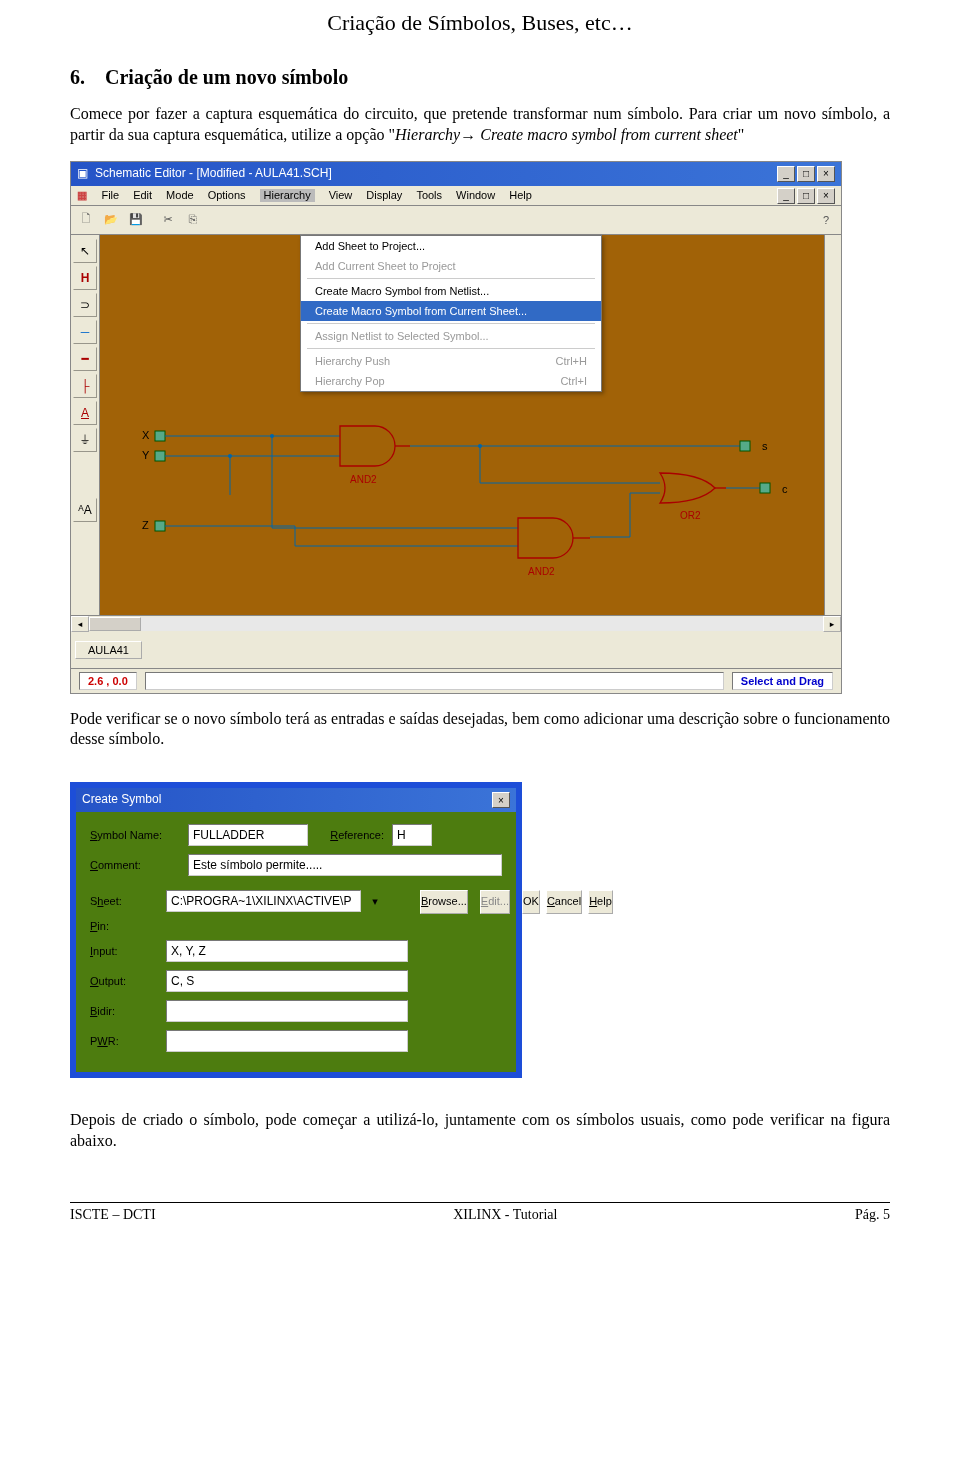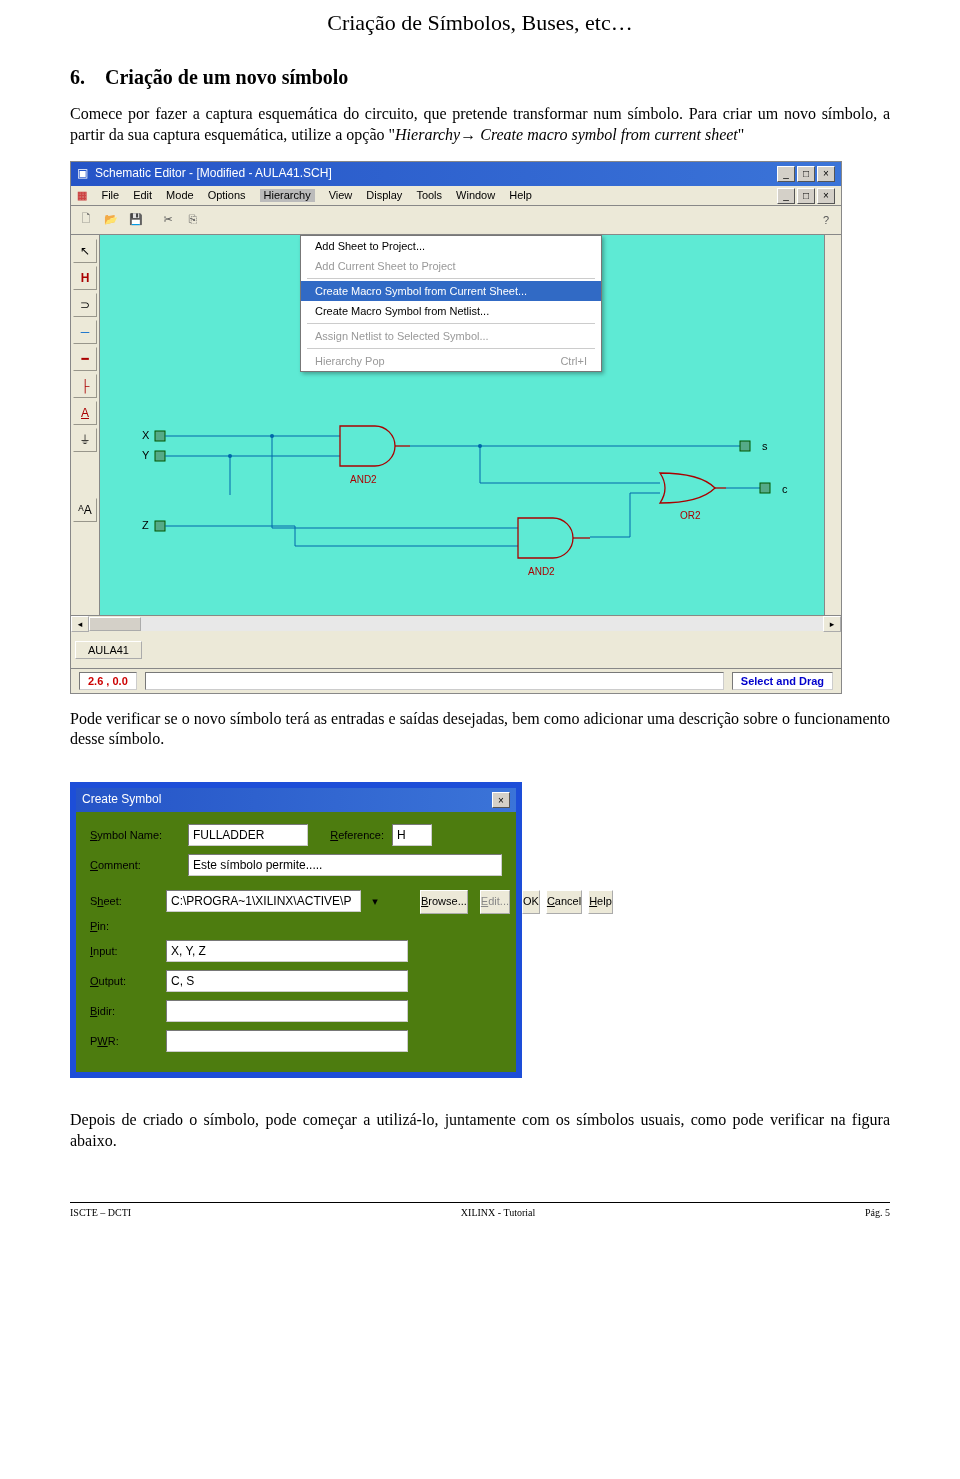--- a/index.html
+++ b/index.html
@@ -14,21 +14,21 @@
 .winbtn{width:16px;height:14px;background:#d4d0c8;border:1px solid #fff;border-right-color:#555;border-bottom-color:#555;font-size:10px;display:flex;align-items:center;justify-content:center;color:#000}
 .menubar{background:#ece9d8;padding:3px 6px;display:flex;gap:14px;border-bottom:1px solid #888}
 .menubar span{cursor:pointer}
 .menubar span.active{background:#bbb;padding:0 4px}
 .toolbar{background:#ece9d8;padding:3px 4px;display:flex;gap:3px;border-bottom:1px solid #888;align-items:center}
 .tbtn{width:20px;height:20px;background:#ece9d8;border:1px solid #ece9d8;display:flex;align-items:center;justify-content:center;font-size:11px;color:#555}
 .tbtn.sep{width:4px;background:transparent;border:none}
 .editor{display:flex;background:#d4d0c8;height:380px;position:relative}
 .lefttools{width:28px;background:#ece9d8;border-right:1px solid #888;display:flex;flex-direction:column;align-items:center;padding-top:4px;gap:3px}
 .ltbtn{width:22px;height:22px;border:1px outset #ece9d8;display:flex;align-items:center;justify-content:center;font-size:12px}
-.canvas{flex:1;background:#5eead4;position:relative}
+.canvas{flex:1;background:#a16207;position:relative}
 .dropdown{position:absolute;top:0;left:200px;width:300px;background:#fff;border:1px solid #777;box-shadow:2px 2px 4px rgba(0,0,0,0.3);z-index:10}
 .dd-item{padding:4px 14px;color:#000}
 .dd-item.disabled{color:#999}
 .dd-item.highlighted{background:#316ac5;color:#fff}
 .dd-sep{height:1px;background:#ccc;margin:2px 6px}
 .dd-item .shortcut{float:right;color:inherit}
 .dd-item.disabled .shortcut{color:#999}
 .gate-label{font-family:sans-serif;font-size:10px;fill:#a00}
 .statusrow{background:#ece9d8;border-top:1px solid #888;padding:3px 8px;display:flex;gap:8px;font-size:11px}
 .sheet-tab{background:#ece9d8;border:1px outset #fff;padding:2px 12px;font-size:11px;display:inline-block}
@@ -45,21 +45,21 @@
 .dlg-row{display:flex;align-items:center;margin-bottom:8px;gap:8px}
 .dlg-label{width:90px}
 .dlg-label-short{width:68px}
 .dlg-input{flex:1;background:#fff;border:1px inset #ccc;padding:2px 4px;font-family:Tahoma,sans-serif;font-size:12px;height:16px}
 .dlg-btn{width:72px;height:22px;background:#ece9d8;border:1px outset #fff;font-family:Tahoma,sans-serif;font-size:11px;text-align:center;line-height:20px}
 .dlg-btn.disabled{color:#888}
 .dlg-btn u{text-decoration:underline}
 .dlg-btncol{width:82px;display:flex;flex-direction:row;gap:6px;margin-left:12px}
 .dlg-fields{flex:1}
 .top-right{position:absolute;right:6px;top:2px;display:flex;gap:2px}
-.footer{margin-top:50px;border-top:1px solid #000;padding-top:4px;display:flex;justify-content:space-between;font-size:10px;margin-bottom:30px}
+.footer{margin-top:50px;border-top:1px solid #000;padding-top:4px;display:flex;justify-content:space-between;font-size:14px;margin-bottom:30px}
 .scrollbar-right{position:absolute;right:0;top:0;bottom:0;width:16px;background:#ece9d8;border-left:1px solid #888}
 </style>
 </head>
 <body>
 
 <div class="page">
 
 <h1 class="header">Criação de Símbolos, Buses, etc…</h1>
 
 <h2 class="section-title">
@@ -120,25 +120,26 @@
       <div class="ltbtn" style="color:#a00;text-decoration:underline">A</div>
       <div class="ltbtn">⏚</div>
       <div style="height:40px"></div>
       <div class="ltbtn">ᴬA</div>
     </div>
     <div class="canvas">
       <div class="dropdown">
         <div class="dd-item">Add Sheet to Project...</div>
         <div class="dd-item disabled">Add Current Sheet to Project</div>
         <div class="dd-sep"></div>
+        <div class="dd-item">Create Macro Symbol from Netlist...</div>
         <div class="dd-item highlighted">Create Macro Symbol from Current Sheet...</div>
-        <div class="dd-item">Create Macro Symbol from Netlist...</div>
         <div class="dd-sep"></div>
         <div class="dd-item disabled">Assign Netlist to Selected Symbol...</div>
         <div class="dd-sep"></div>
+        <div class="dd-item disabled"><span>Hierarchy Push</span><span class="shortcut">Ctrl+H</span></div>
         <div class="dd-item disabled"><span>Hierarchy Pop</span><span class="shortcut">Ctrl+I</span></div>
       </div>
 
       <svg width="100%" height="100%" style="position:absolute;top:0;left:0">
 
         <g font-family="sans-serif" font-size="11">
           <text x="42" y="204" fill="#000">X</text>
           <rect x="55" y="196" width="10" height="10" fill="#5a8" stroke="#050"></rect>
           <text x="42" y="224" fill="#000">Y</text>
           <rect x="55" y="216" width="10" height="10" fill="#5a8" stroke="#050"></rect>

